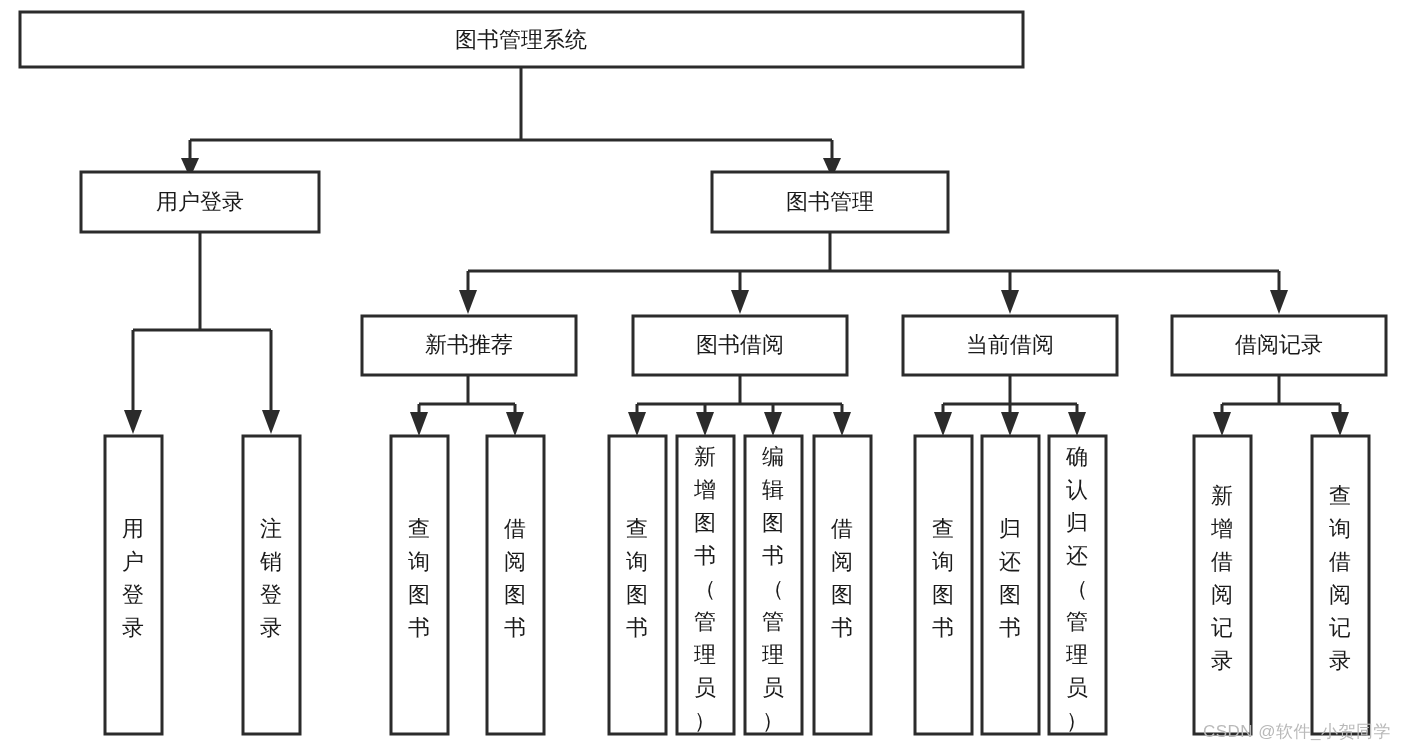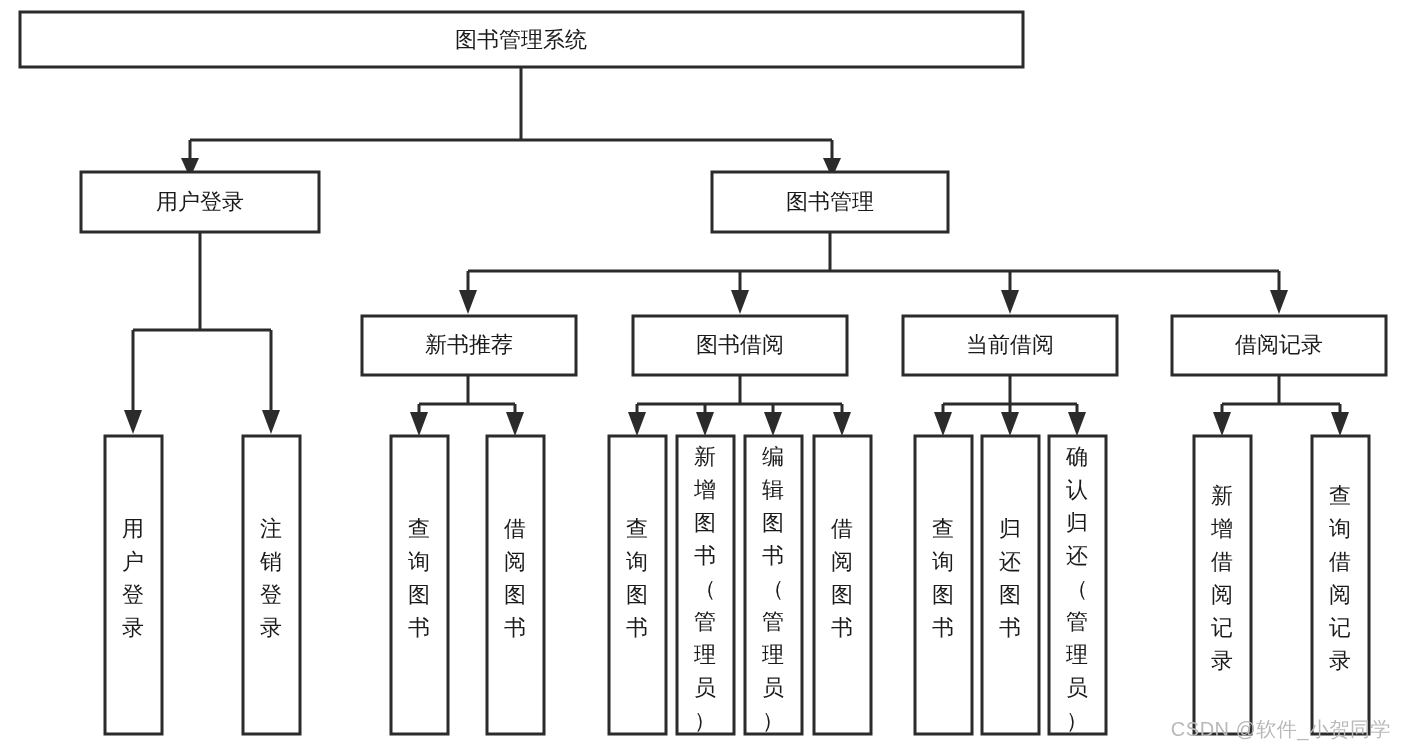--- a/index.html
+++ b/index.html
@@ -54,21 +54,21 @@
     fill: #1a1a1a;
     font-family: "Liberation Sans", "DejaVu Sans", sans-serif;
     font-size: 22px;
     text-anchor: middle;
   }
   .watermark {
     position: absolute;
     right: 14px;
     bottom: 4px;
     font-family: "Liberation Sans", "DejaVu Sans", sans-serif;
-    font-size: 20px;
+    font-size: 17px;
     color: #b9b9b9;
     letter-spacing: 0.5px;
     white-space: nowrap;
     user-select: none;
   }
 </style>
 </head>
 <body>
 
 <div id="diagram-root">

